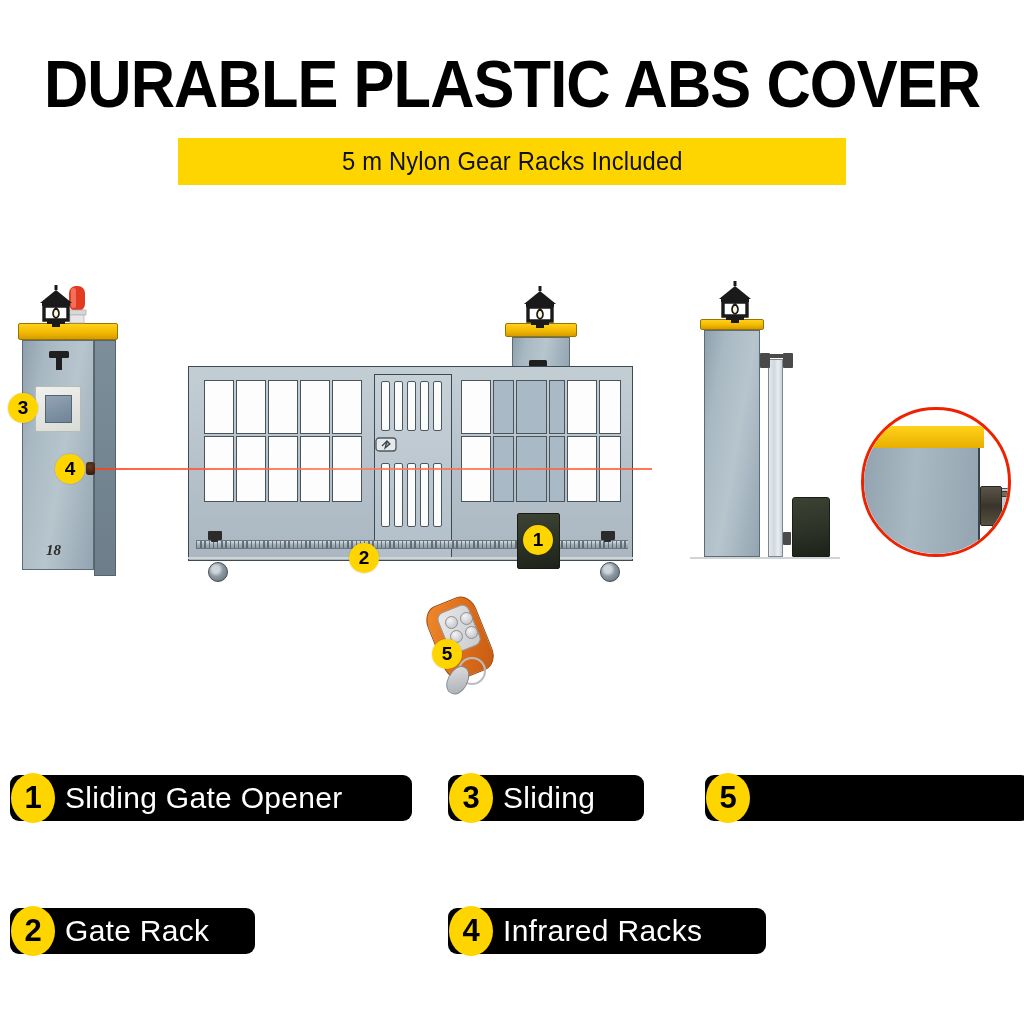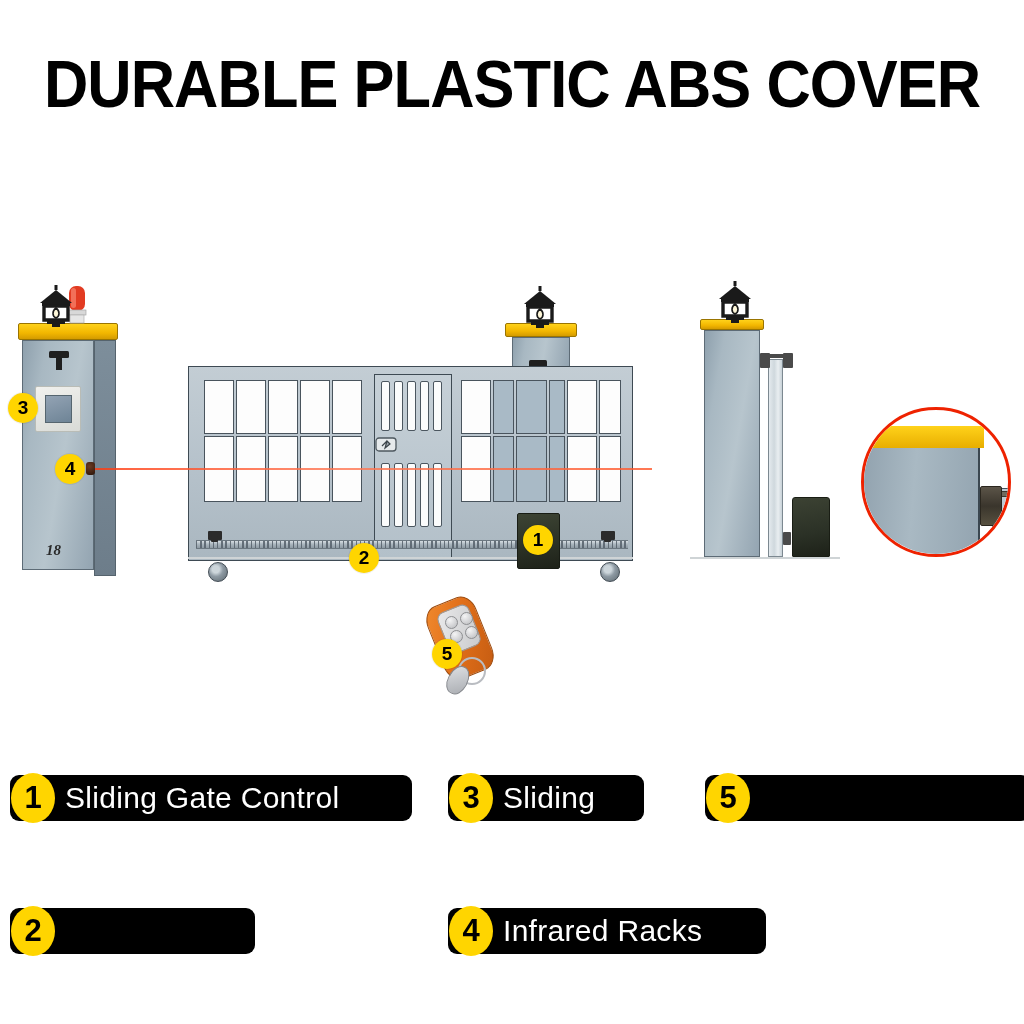--- a/index.html
+++ b/index.html
@@ -282,20 +282,23 @@
     font-style: italic;
   }
 </style>
 </head>
 <body>
 
 <div id="page">
 
   <div class="title">DURABLE PLASTIC ABS COVER</div>
 
+  <div class="subtitle-banner">
+    <span class="subtitle-text">5 m Nylon Gear Racks Included</span>
+  </div>
 
   <div id="stage">
 
     <div>
 
       <div class="lamp" style="left:34px; top:28px;">
         <svg width="44" height="46" viewBox="0 0 44 46">
           <path d="M22 2 L22 7" stroke="#1a1a1a" stroke-width="3"></path>
           <path d="M6 20 L22 7 L38 20 Z" fill="#1a1a1a"></path>
           <rect x="8" y="19" width="28" height="4" fill="#1a1a1a"></rect>
@@ -477,34 +480,35 @@
       <div class="clasp" style="left:28px; top:70px; width:20px; height:30px;"></div>
       <div class="badge" style="left:12px; top:44px;">5</div>
     </div>
 
   </div>
 
   <div class="legend">
 
     <div class="pill" style="left:10px; top:15px; width:402px;">
       <span class="pill-num">1</span>
-      <span class="pill-label">Sliding Gate Control</span>
+      <span class="pill-label">Sliding Gate Opener</span>
     </div>
 
     <div class="pill" style="left:448px; top:15px; width:196px;">
       <span class="pill-num">3</span>
       <span class="pill-label">Sliding</span>
     </div>
 
     <div class="pill" style="left:705px; top:15px; width:325px;">
       <span class="pill-num">5</span>
     </div>
 
     <div class="pill" style="left:10px; top:148px; width:245px;">
       <span class="pill-num">2</span>
+      <span class="pill-label">Gate Rack</span>
     </div>
 
     <div class="pill" style="left:448px; top:148px; width:318px;">
       <span class="pill-num">4</span>
       <span class="pill-label">Infrared Racks</span>
     </div>
 
   </div>
 
 </div>

